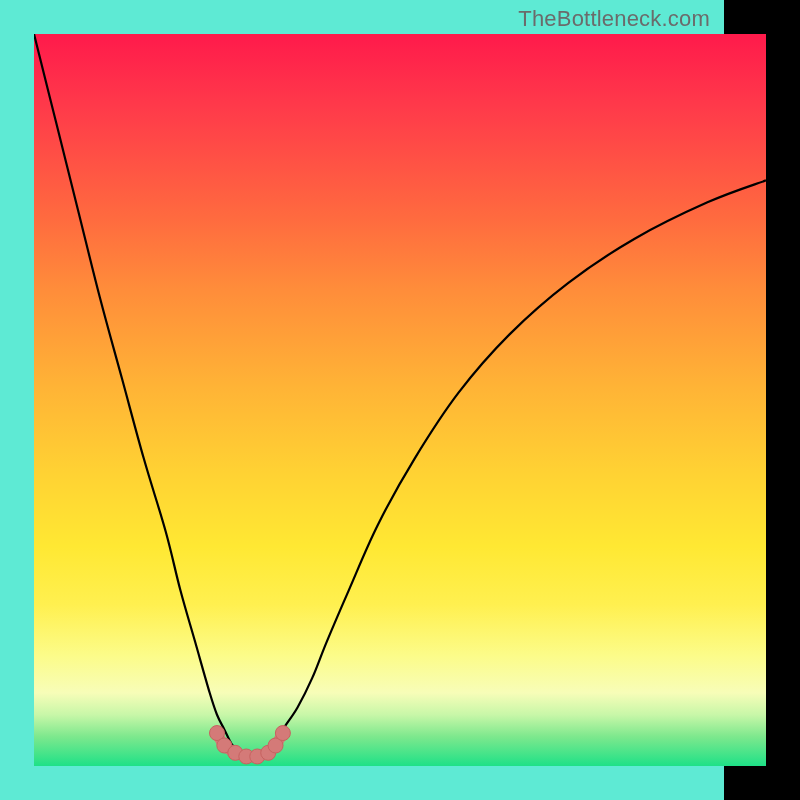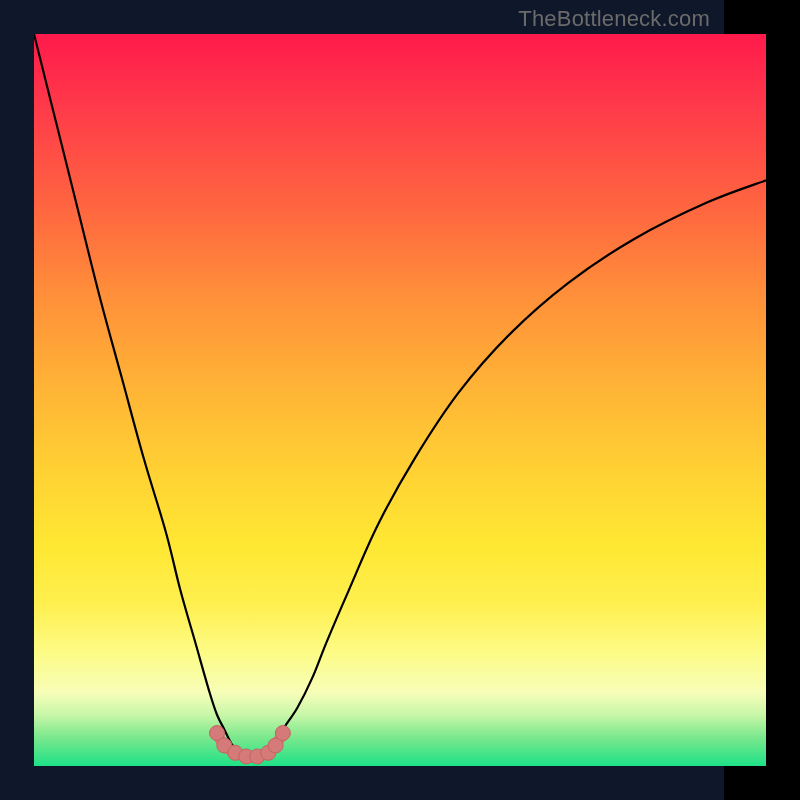--- a/index.html
+++ b/index.html
@@ -10,21 +10,21 @@
     background: #000;
     overflow: hidden;
     font-family: Arial, Helvetica, sans-serif;
   }
   .frame {
     position: absolute;
     top: 0;
     left: 0;
     width: 724px;
     height: 800px;
-    background: #0f172a;
+    background: #5eead4;
   }
   .plot-area {
     position: absolute;
     top: 34px;
     left: 34px;
     width: 732px;
     height: 732px;
     overflow: hidden;
   }
   .gradient {

